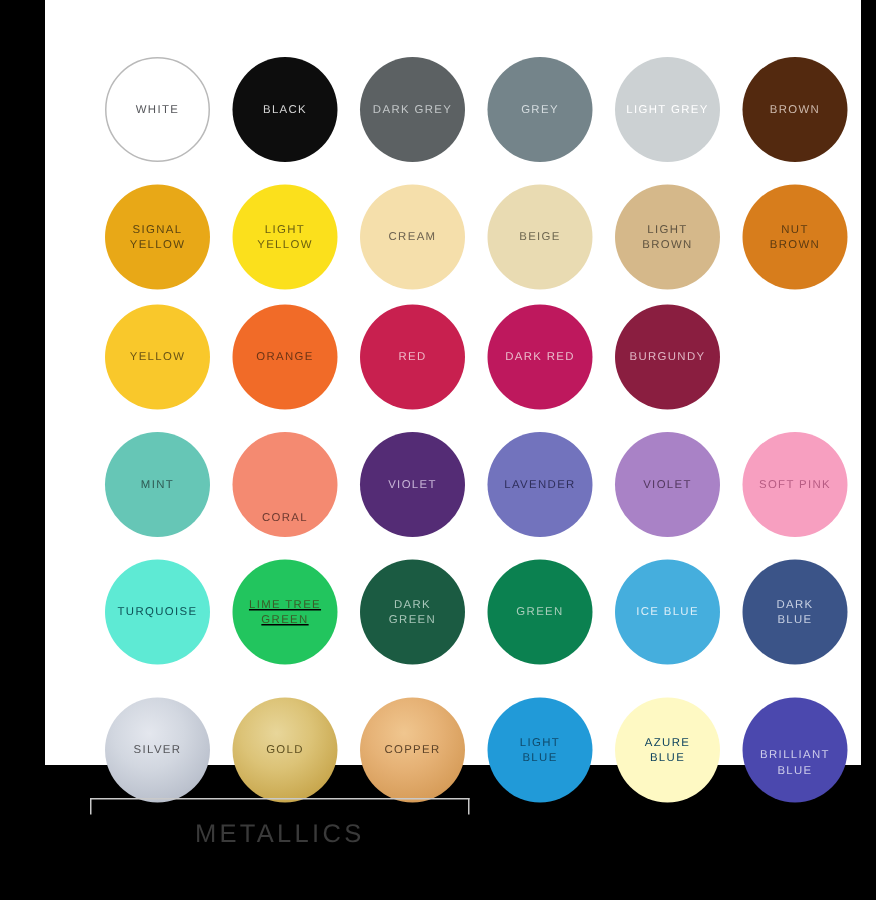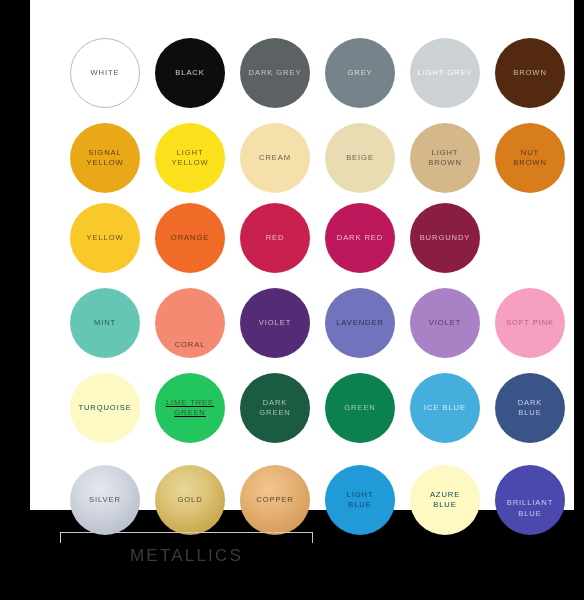--- a/index.html
+++ b/index.html
@@ -152,21 +152,21 @@
         </div>
         <div class="swatch" style="left: 295px; top: 288px; background: rgb(114, 115, 189);">
           <span class="swatch-label" style="color: rgb(47, 47, 92);">LAVENDER</span>
         </div>
         <div class="swatch" style="left: 380px; top: 288px; background: rgb(169, 130, 198);">
           <span class="swatch-label" style="color: rgb(83, 56, 95);">VIOLET</span>
         </div>
         <div class="swatch" style="left: 465px; top: 288px; background: rgb(247, 159, 192);">
           <span class="swatch-label" style="color: rgb(183, 92, 131);">SOFT PINK</span>
         </div>
-        <div class="swatch" style="left: 40px; top: 373px; background: #fef9c3;">
+        <div class="swatch" style="left: 40px; top: 373px; background: #5eead4;">
           <span class="swatch-label" style="color: rgb(13, 80, 85);">TURQUOISE</span>
         </div>
         <div class="swatch" style="left: 125px; top: 373px; background: #22c55e; text-decoration: underline;">
           <span class="swatch-label" style="color: rgb(58, 92, 40);">LIME TREE
 GREEN</span>
         </div>
         <div class="swatch" style="left: 210px; top: 373px; background: rgb(27, 91, 66);">
           <span class="swatch-label" style="color: rgb(168, 198, 185);">DARK
 GREEN</span>
         </div>

